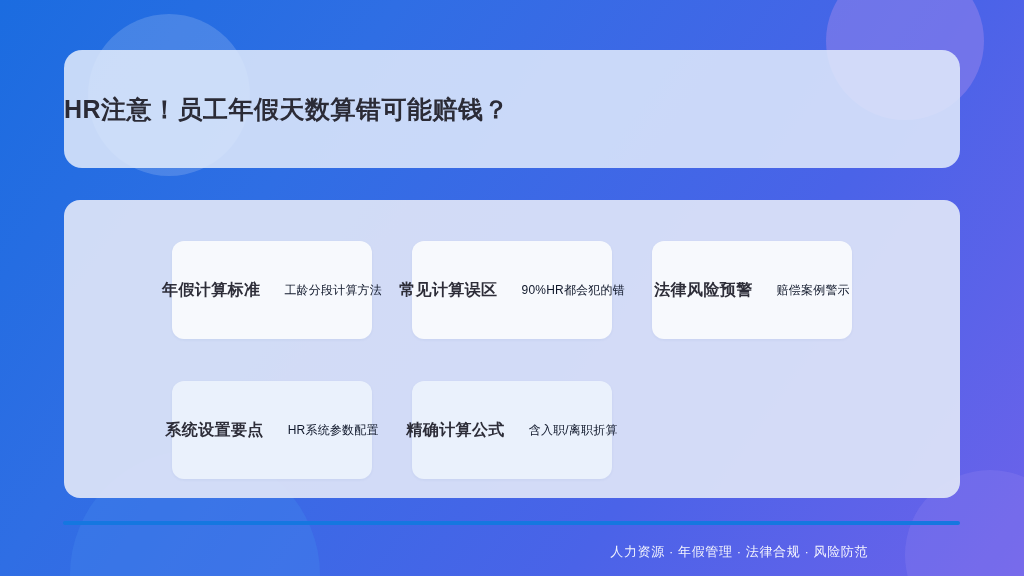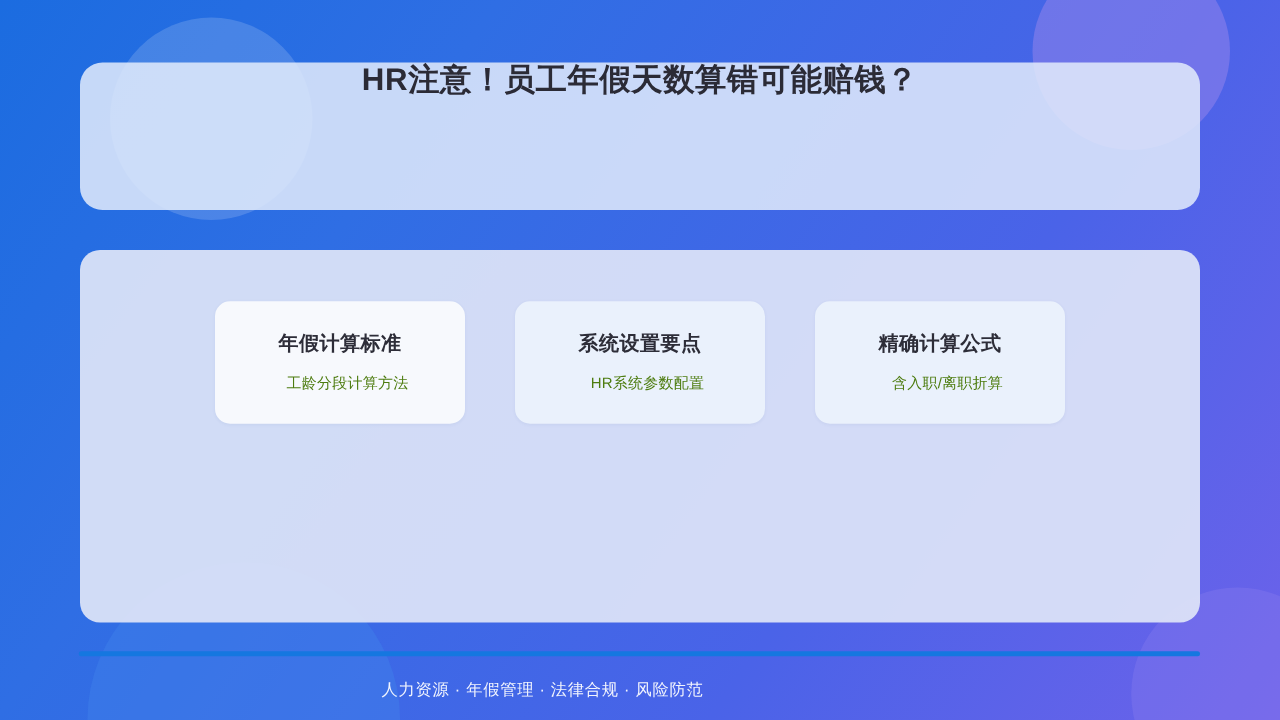--- a/index.html
+++ b/index.html
@@ -43,21 +43,21 @@
   }
 
   
   #header-card {
     position:absolute;
     left:64px; top:50px;
     width:896px; height:118px;
     background:rgba(226,235,252,0.86);
     border-radius:18px;
     display:flex;
-    flex-direction:column;
+    flex-direction:row;
     align-items:center;
     justify-content:flex-start;
     gap:9px;
   }
   .title-line {
     color:#2b2b36;
     font-size:25px;
     font-weight:bold;
     letter-spacing:0.5px;
     line-height:1.15;
@@ -78,57 +78,57 @@
     grid-template-columns:repeat(3, 200px);
     grid-template-rows:repeat(2, 98px);
     column-gap:40px;
     row-gap:42px;
     justify-content:center;
   }
   .info-card {
     background:#f7f9fd;
     border-radius:12px;
     display:flex;
-    flex-direction:column;
+    flex-direction:row;
     align-items:center;
     justify-content:center;
     gap:12px;
     box-shadow:0 1px 3px rgba(40,60,130,0.06);
   }
   .info-card.tint { background:#eaf1fc; }
   .card-title {
     color:#2d2d38;
     font-size:16px;
     font-weight:bold;
     letter-spacing:0.4px;
     white-space:nowrap;
   }
   .card-sub {
-    color:#4d7c0f;
+    color:#0f172a;
     font-size:12px;
     letter-spacing:0.2px;
     white-space:nowrap;
     margin-left:12px;
   }
 
   
   #accent-bar {
     position:absolute;
     left:63px; top:521px;
     width:897px; height:4px;
     background:#1577e0;
     border-radius:2px;
   }
 
   
   #footer {
     position:absolute;
     left:0; top:543px;
     width:868px;
-    text-align:center;
+    text-align:right;
     color:rgba(255,255,255,0.93);
     font-size:13px;
     letter-spacing:0.6px;
   }
 </style>
 </head>
 <body>
 
 <div id="stage">
 
@@ -142,21 +142,29 @@
   </div>
 
   <div id="main-panel">
     <div id="card-grid">
 
       <div class="info-card">
         <div class="card-title">年假计算标准</div>
         <div class="card-sub">工龄分段计算方法</div>
       </div>
 
+      <div class="info-card">
+        <div class="card-title">常见计算误区</div>
+        <div class="card-sub">90%HR都会犯的错</div>
+      </div>
 
+      <div class="info-card">
+        <div class="card-title">法律风险预警</div>
+        <div class="card-sub">赔偿案例警示</div>
+      </div>
 
       <div class="info-card tint">
         <div class="card-title">系统设置要点</div>
         <div class="card-sub">HR系统参数配置</div>
       </div>
 
       <div class="info-card tint">
         <div class="card-title">精确计算公式</div>
         <div class="card-sub">含入职/离职折算</div>
       </div>

